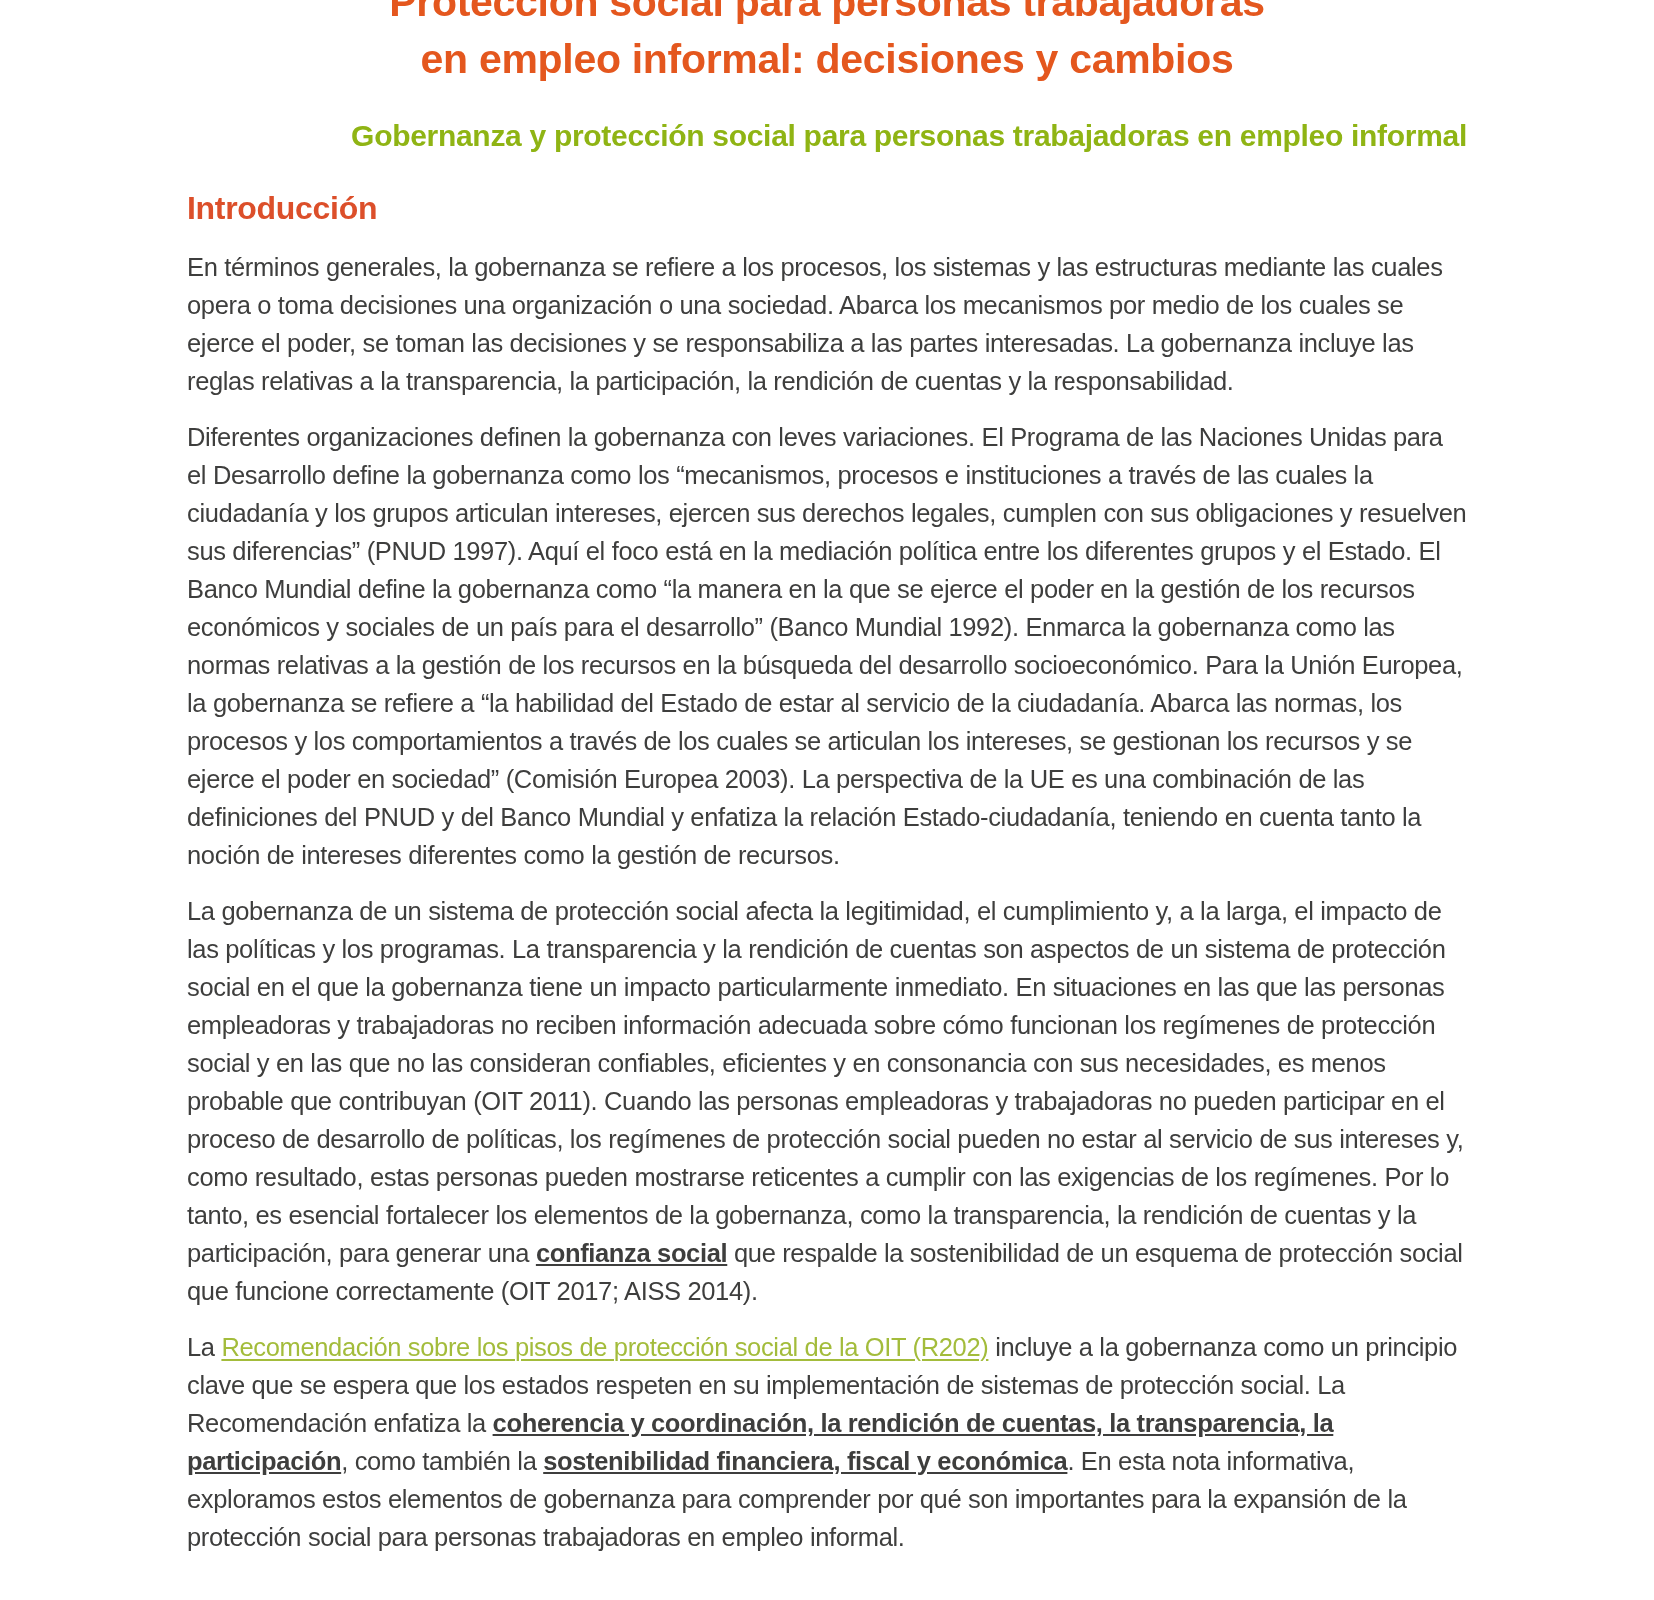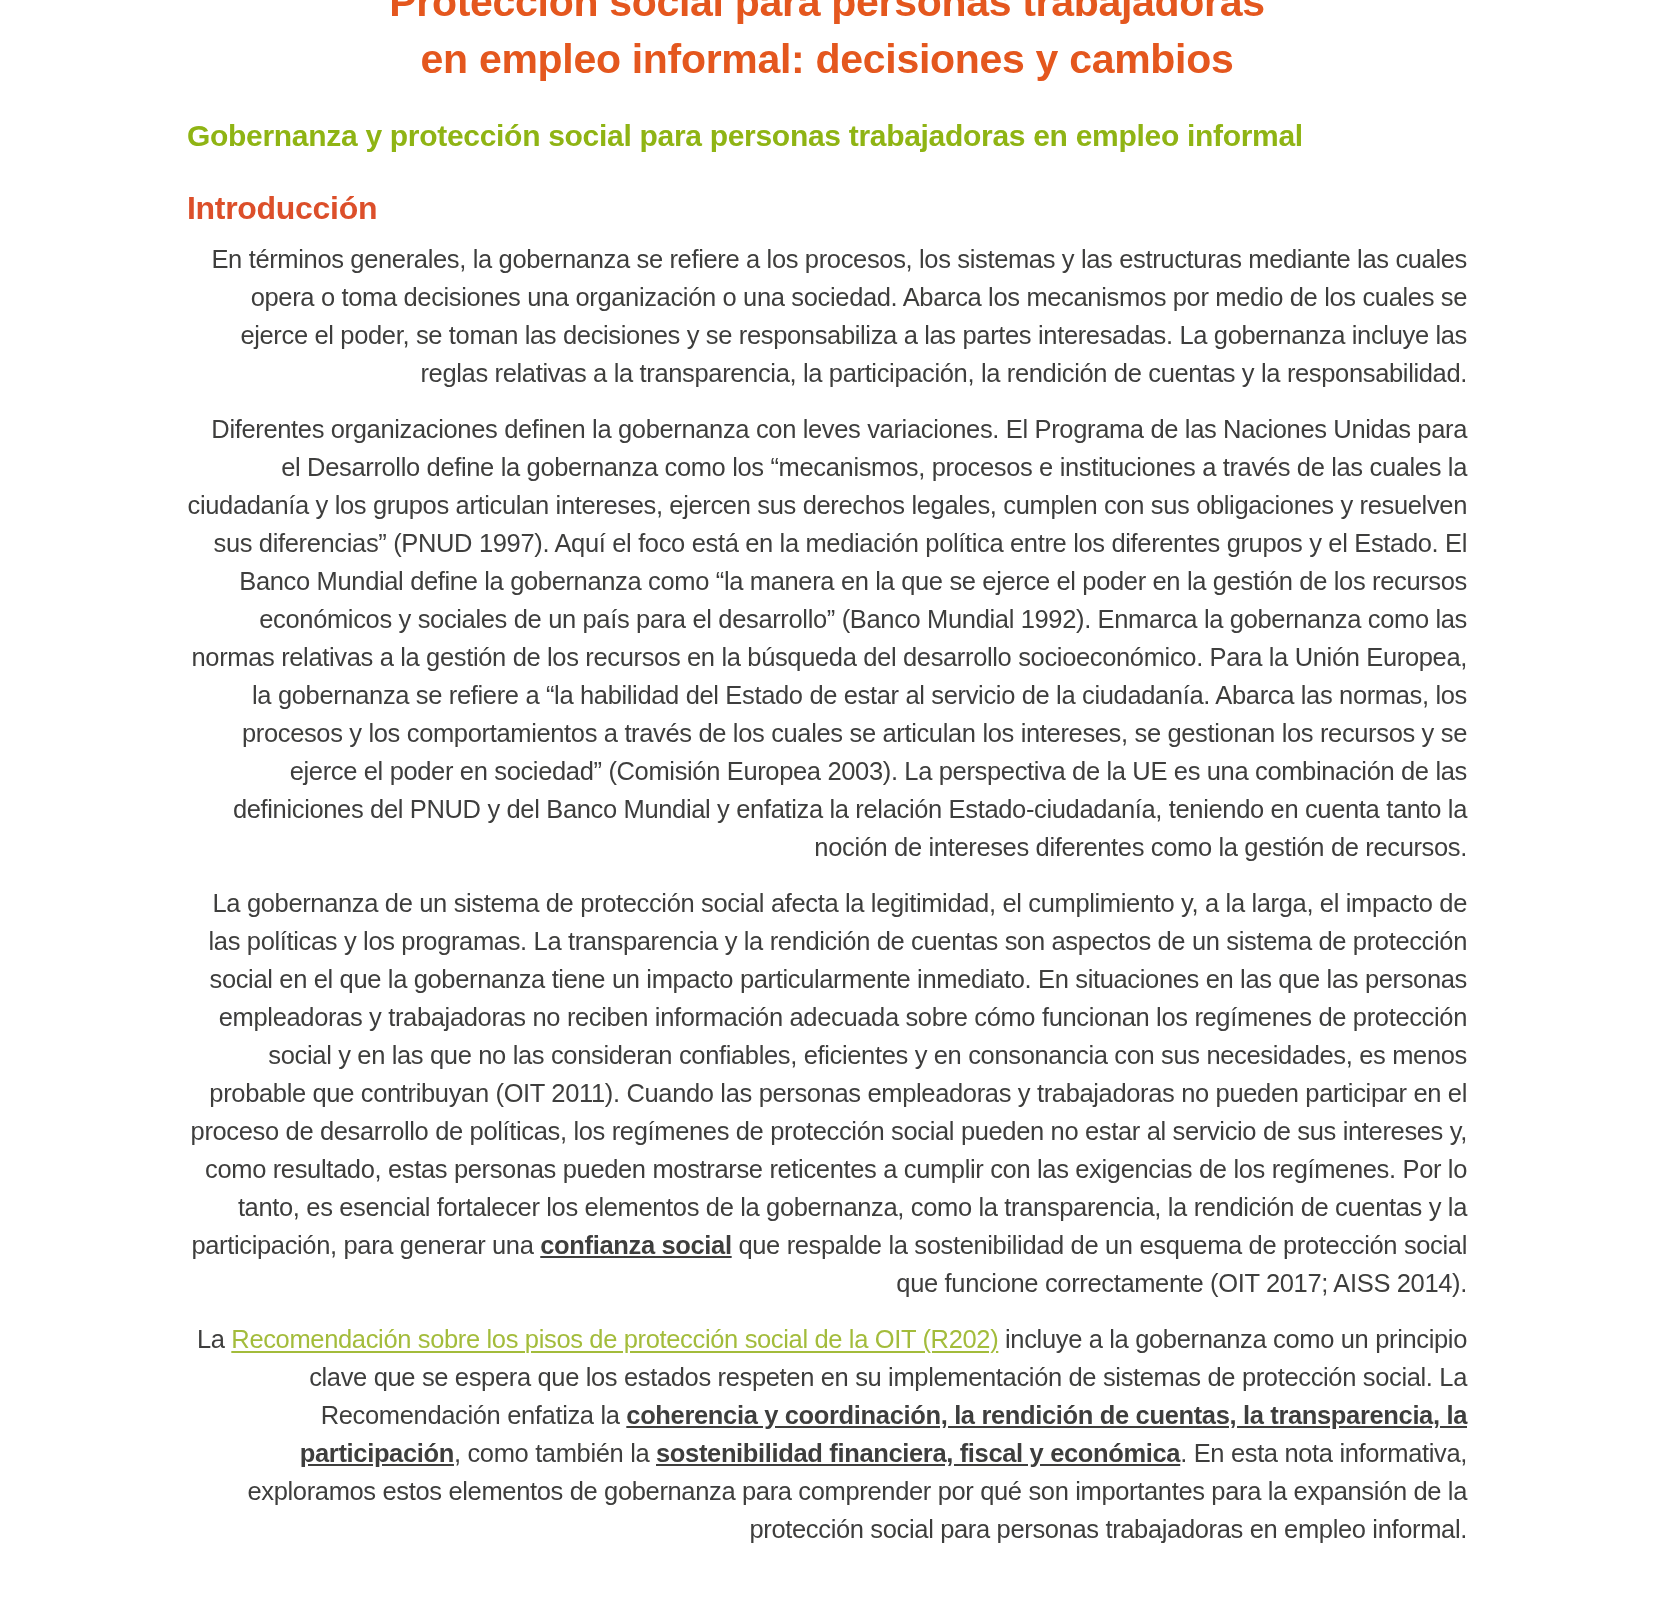--- a/index.html
+++ b/index.html
@@ -20,43 +20,43 @@
     text-align: center;
     color: var(--title-orange, #E4571E);
     font-size: 41px;
     line-height: 57px;
     font-weight: 700;
     letter-spacing: -0.3px;
   }
   .doc-title .title-line { display: block; }
   .doc-subtitle {
     margin: 28px 0 0 0;
-    text-align: left;
+    text-align: right;
     color: var(--subtitle-green, #8FB414);
     font-size: 30px;
     line-height: 40px;
     font-weight: 700;
     letter-spacing: -0.3px;
   }
   .section-heading {
-    margin: 32px 0 12px 0;
+    margin: 32px 0 20px 0;
     text-align: left;
     color: var(--heading-orange, #DC4F2A);
     font-size: 32px;
     line-height: 40px;
     font-weight: 700;
     letter-spacing: -0.3px;
   }
   .doc-body p {
     margin: 0 0 18px 0;
     font-size: 25.5px;
     line-height: 38px;
     letter-spacing: -0.35px;
     color: var(--body-text, #3E3E3D);
-    text-align: right;
+    text-align: left;
   }
   .doc-body .b { font-weight: 700; text-decoration: underline; }
   a.doc-link {
     color: var(--link-green, #A3BC3B);
     text-decoration: underline;
     text-decoration-thickness: 2px;
     text-underline-offset: 3px;
     cursor: pointer;
   }
 </style>

